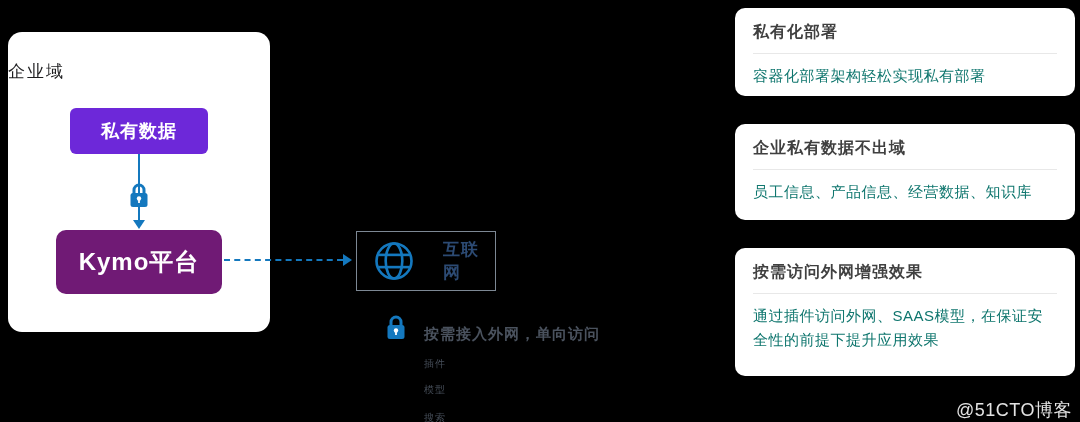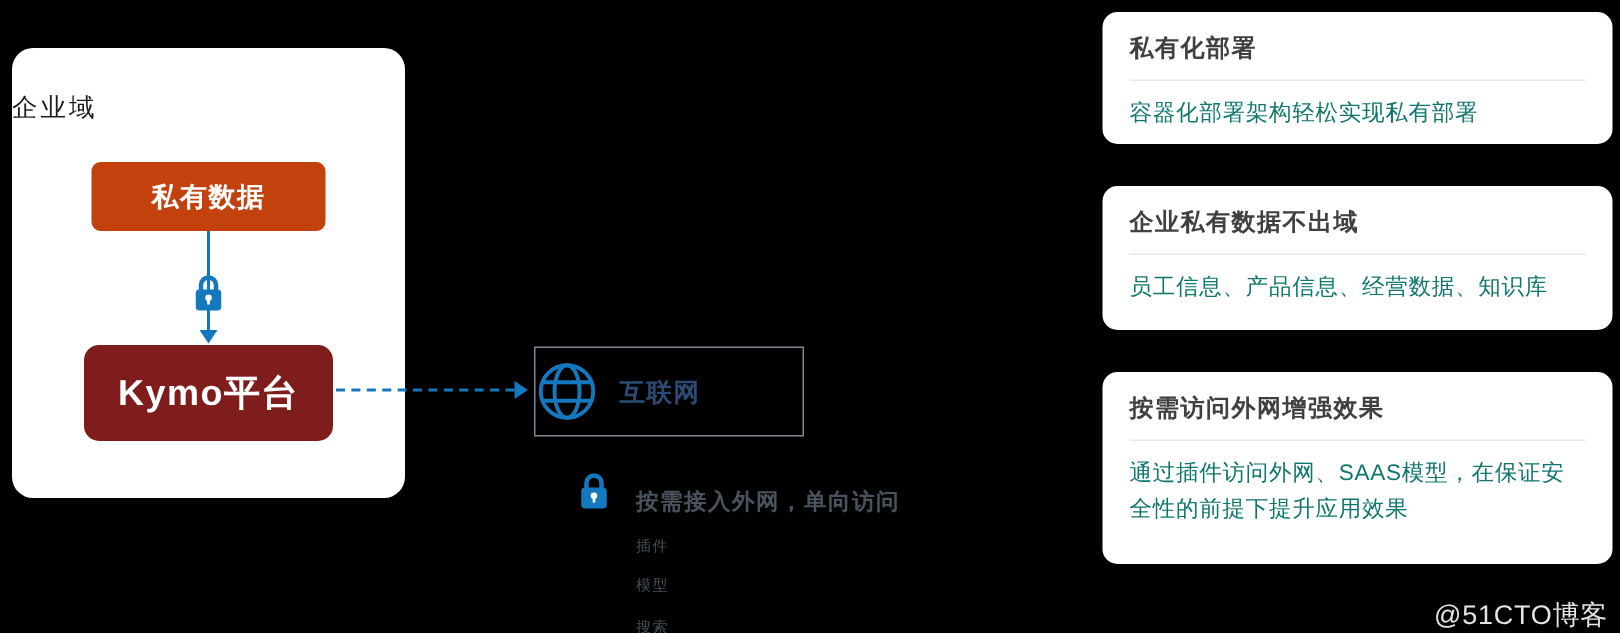--- a/index.html
+++ b/index.html
@@ -14,53 +14,53 @@
   .enterprise-card{
     position:absolute;left:8px;top:32px;width:262px;height:300px;
     background:#fff;border-radius:14px;
   }
   .enterprise-title{
     position:absolute;top:28px;left:0;width:100%;text-align:left;
     font-size:17px;color:#1d1d1f;letter-spacing:2px;
   }
   .private-data-box{
     position:absolute;top:76px;left:50%;transform:translateX(-50%);
-    width:156px;height:46px;border-radius:6px;background:#c2410c;
+    width:138px;height:46px;border-radius:6px;background:#6d28d9;
     display:flex;align-items:center;justify-content:center;
     color:#fff;font-size:18px;font-weight:bold;letter-spacing:1px;
   }
   .down-arrow{position:absolute;left:50%;top:122px;transform:translateX(-50%);width:14px;height:76px;}
   .down-line{position:absolute;left:50%;top:0;width:2px;height:68px;margin-left:-1px;background:#1478be;}
   .down-head{
     position:absolute;left:50%;top:66px;transform:translateX(-50%);
     width:0;height:0;border-top:9px solid #1478be;
     border-left:6px solid transparent;border-right:6px solid transparent;
   }
   .lock{position:absolute;line-height:0;}
   .lock-on-arrow{left:119px;top:150px;}
   .kymo-box{
     position:absolute;top:198px;left:50%;transform:translateX(-50%);
-    width:166px;height:64px;border-radius:10px;background:#7f1d1d;
+    width:166px;height:64px;border-radius:10px;background:#701a75;
     display:flex;align-items:center;justify-content:center;
     color:#fff;font-size:24px;font-weight:bold;letter-spacing:1px;
   }
 
   
   .dashed-arrow{position:absolute;left:224px;top:254px;width:128px;height:12px;}
   .dash-line{position:absolute;left:0;right:9px;top:5px;border-top:2px dashed #1478be;}
   .dash-head{
     position:absolute;right:0;top:0;width:0;height:0;
     border-left:9px solid #1478be;border-top:6px solid transparent;border-bottom:6px solid transparent;
   }
 
   
   .internet-box{
-    position:absolute;left:356px;top:231px;width:180px;height:60px;
+    position:absolute;left:356px;top:231px;width:140px;height:60px;
     border:1px solid #7d8894;box-sizing:border-box;
-    display:flex;align-items:center;gap:14px;
+    display:flex;align-items:center;gap:28px;padding-left:16px;
   }
   .internet-label{font-size:17px;color:#2c4a73;font-weight:bold;letter-spacing:1px;}
 
   
   .lock-note{left:384px;top:314px;}
   .access-note{
     position:absolute;left:424px;top:325px;
     font-size:15px;font-weight:bold;color:#4a525e;letter-spacing:1px;text-align:center;
   }
   .access-item{position:absolute;left:424px;font-size:10px;color:#454d58;letter-spacing:1px;}

